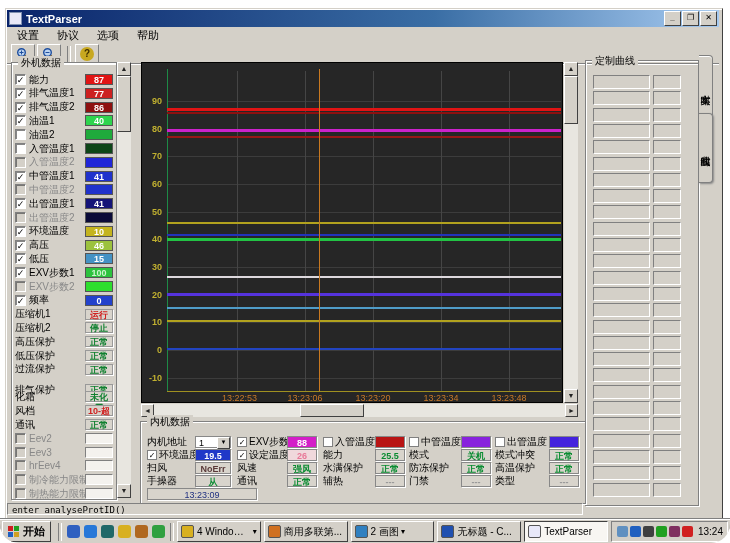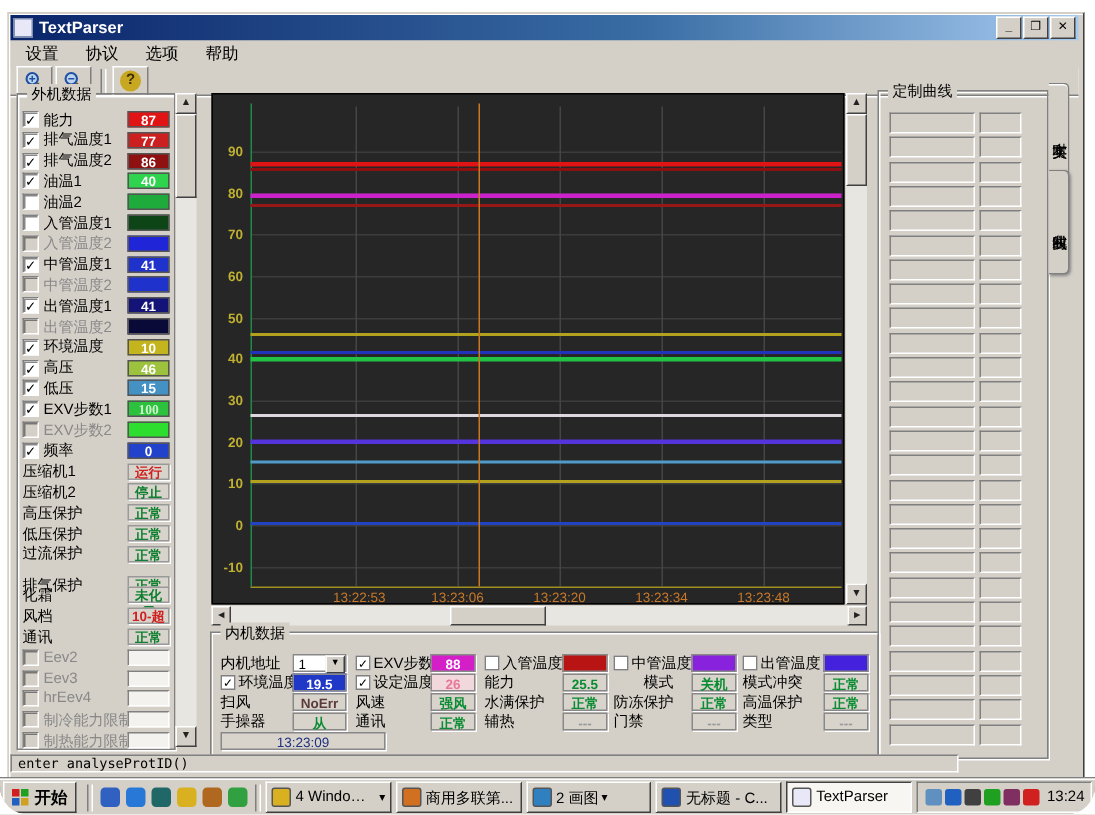--- a/index.html
+++ b/index.html
@@ -58,21 +58,21 @@
   .v-pink{background:#f0d8dc;color:#e87898;}
   .v-darkred{background:#b81414;}
   .v-purple{background:#8822dd;}
   .v-blueviolet{background:#4422dd;}
   .v-green{color:#0a8c32;}
   .v-dark{color:#5a3a3a;}
   .v-dim{color:#999;}
   .v-dropdown{background:#fff;color:#000;text-align:left;padding-left:3px;font-weight:normal;}
   .dd-arrow{position:absolute;right:0;top:0;width:11px;height:10px;background:#d4d0c8;border:1px solid;border-color:#fff #404040 #404040 #fff;font-size:6px;line-height:9px;text-align:center;}
   
-  .statusbar{left:7px;top:503px;width:632px;height:12px;border:1px solid;border-color:#808080 #fff #fff #808080;font-family:"DejaVu Sans Mono",monospace;font-size:9px;line-height:12px;padding-left:4px;box-sizing:border-box;background:#d4d0c8;}
+  .statusbar{left:7px;top:503px;width:576px;height:12px;border:1px solid;border-color:#808080 #fff #fff #808080;font-family:"DejaVu Sans Mono",monospace;font-size:9px;line-height:12px;padding-left:4px;box-sizing:border-box;background:#d4d0c8;}
   
   .taskbar{left:0;top:519px;width:730px;height:24px;background:#d4d0c8;border-top:1px solid #fff;box-shadow:0 -1px 0 #808080;display:flex;align-items:center;padding:0 2px;box-sizing:border-box;}
   .start-btn{height:19px;background:#d4d0c8;border:1px solid;border-color:#fff #404040 #404040 #fff;display:flex;align-items:center;padding:0 5px;font-weight:bold;font-size:11px;margin-right:4px;}
   .flag{width:12px;height:12px;display:grid;grid-template-columns:5px 5px;grid-gap:1px;margin-right:3px;}
   .flag span{width:5px;height:5px;display:block;}
   .ql{width:13px;height:13px;border-radius:3px;margin:0 2px;}
   .tb-sep{width:2px;height:18px;border-left:1px solid #808080;border-right:1px solid #fff;margin:0 3px;}
   .task-btn{height:19px;background:#d4d0c8;border:1px solid;border-color:#fff #404040 #404040 #fff;display:flex;align-items:center;padding:0 3px;font-size:10px;margin-right:3px;white-space:nowrap;overflow:hidden;}
   .task-btn.active{background:#f8f6f2;border-color:#404040 #fff #fff #404040;}
   .task-ico{width:11px;height:11px;flex:none;margin-right:3px;border-radius:2px;}
@@ -193,21 +193,21 @@
           <div class="vbox" style="background:#9cc23e;color:#ffffff;">46</div>
         </div>
         <div class="lp-row" style="top:185.4px;right:3px;">
           <div class="cb">✓</div>
           <div class="lp-label">低压</div>
           <div class="vbox" style="background:#4492c4;color:#ffffff;">15</div>
         </div>
         <div class="lp-row" style="top:199.20000000000002px;right:3px;">
           <div class="cb">✓</div>
           <div class="lp-label">EXV步数1</div>
-          <div class="vbox" style="background:#2cc23e;color:#ccf4cc;font-family:Liberation Serif, serif;">100</div>
+          <div class="vbox" style="background:#2cc23e;color:#ccf4cc;">100</div>
         </div>
         <div class="lp-row" style="top:213px;right:3px;">
           <div class="cb disabled"></div>
           <div class="lp-label disabled">EXV步数2</div>
           <div class="vbox" style="background:#2ede2e;color:#fff;"></div>
         </div>
         <div class="lp-row" style="top:226.8px;right:3px;">
           <div class="cb">✓</div>
           <div class="lp-label">频率</div>
           <div class="vbox" style="background:#2342cc;color:#ffffff;">0</div>
@@ -460,21 +460,21 @@
         <div class="in-val v-green" style="left:234px;top:40px;width:30px;">正常</div>
         <div class="in-label" style="left:182px;top:53px;">
           <span>辅热</span>
         </div>
         <div class="in-val v-dim" style="left:234px;top:53px;width:30px;">---</div>
         <div class="in-label" style="left:268px;top:14px;">
           <div class="in-cb"></div>
           <span>中管温度</span>
         </div>
         <div class="in-val v-purple" style="left:320px;top:14px;width:30px;"></div>
-        <div class="in-label" style="left:268px;top:27px;margin-left:20px;">
+        <div class="in-label" style="left:268px;top:27px;">
           <span>模式</span>
         </div>
         <div class="in-val v-green" style="left:320px;top:27px;width:30px;">关机</div>
         <div class="in-label" style="left:268px;top:40px;">
           <span>防冻保护</span>
         </div>
         <div class="in-val v-green" style="left:320px;top:40px;width:30px;">正常</div>
         <div class="in-label" style="left:268px;top:53px;">
           <span>门禁</span>
         </div>

